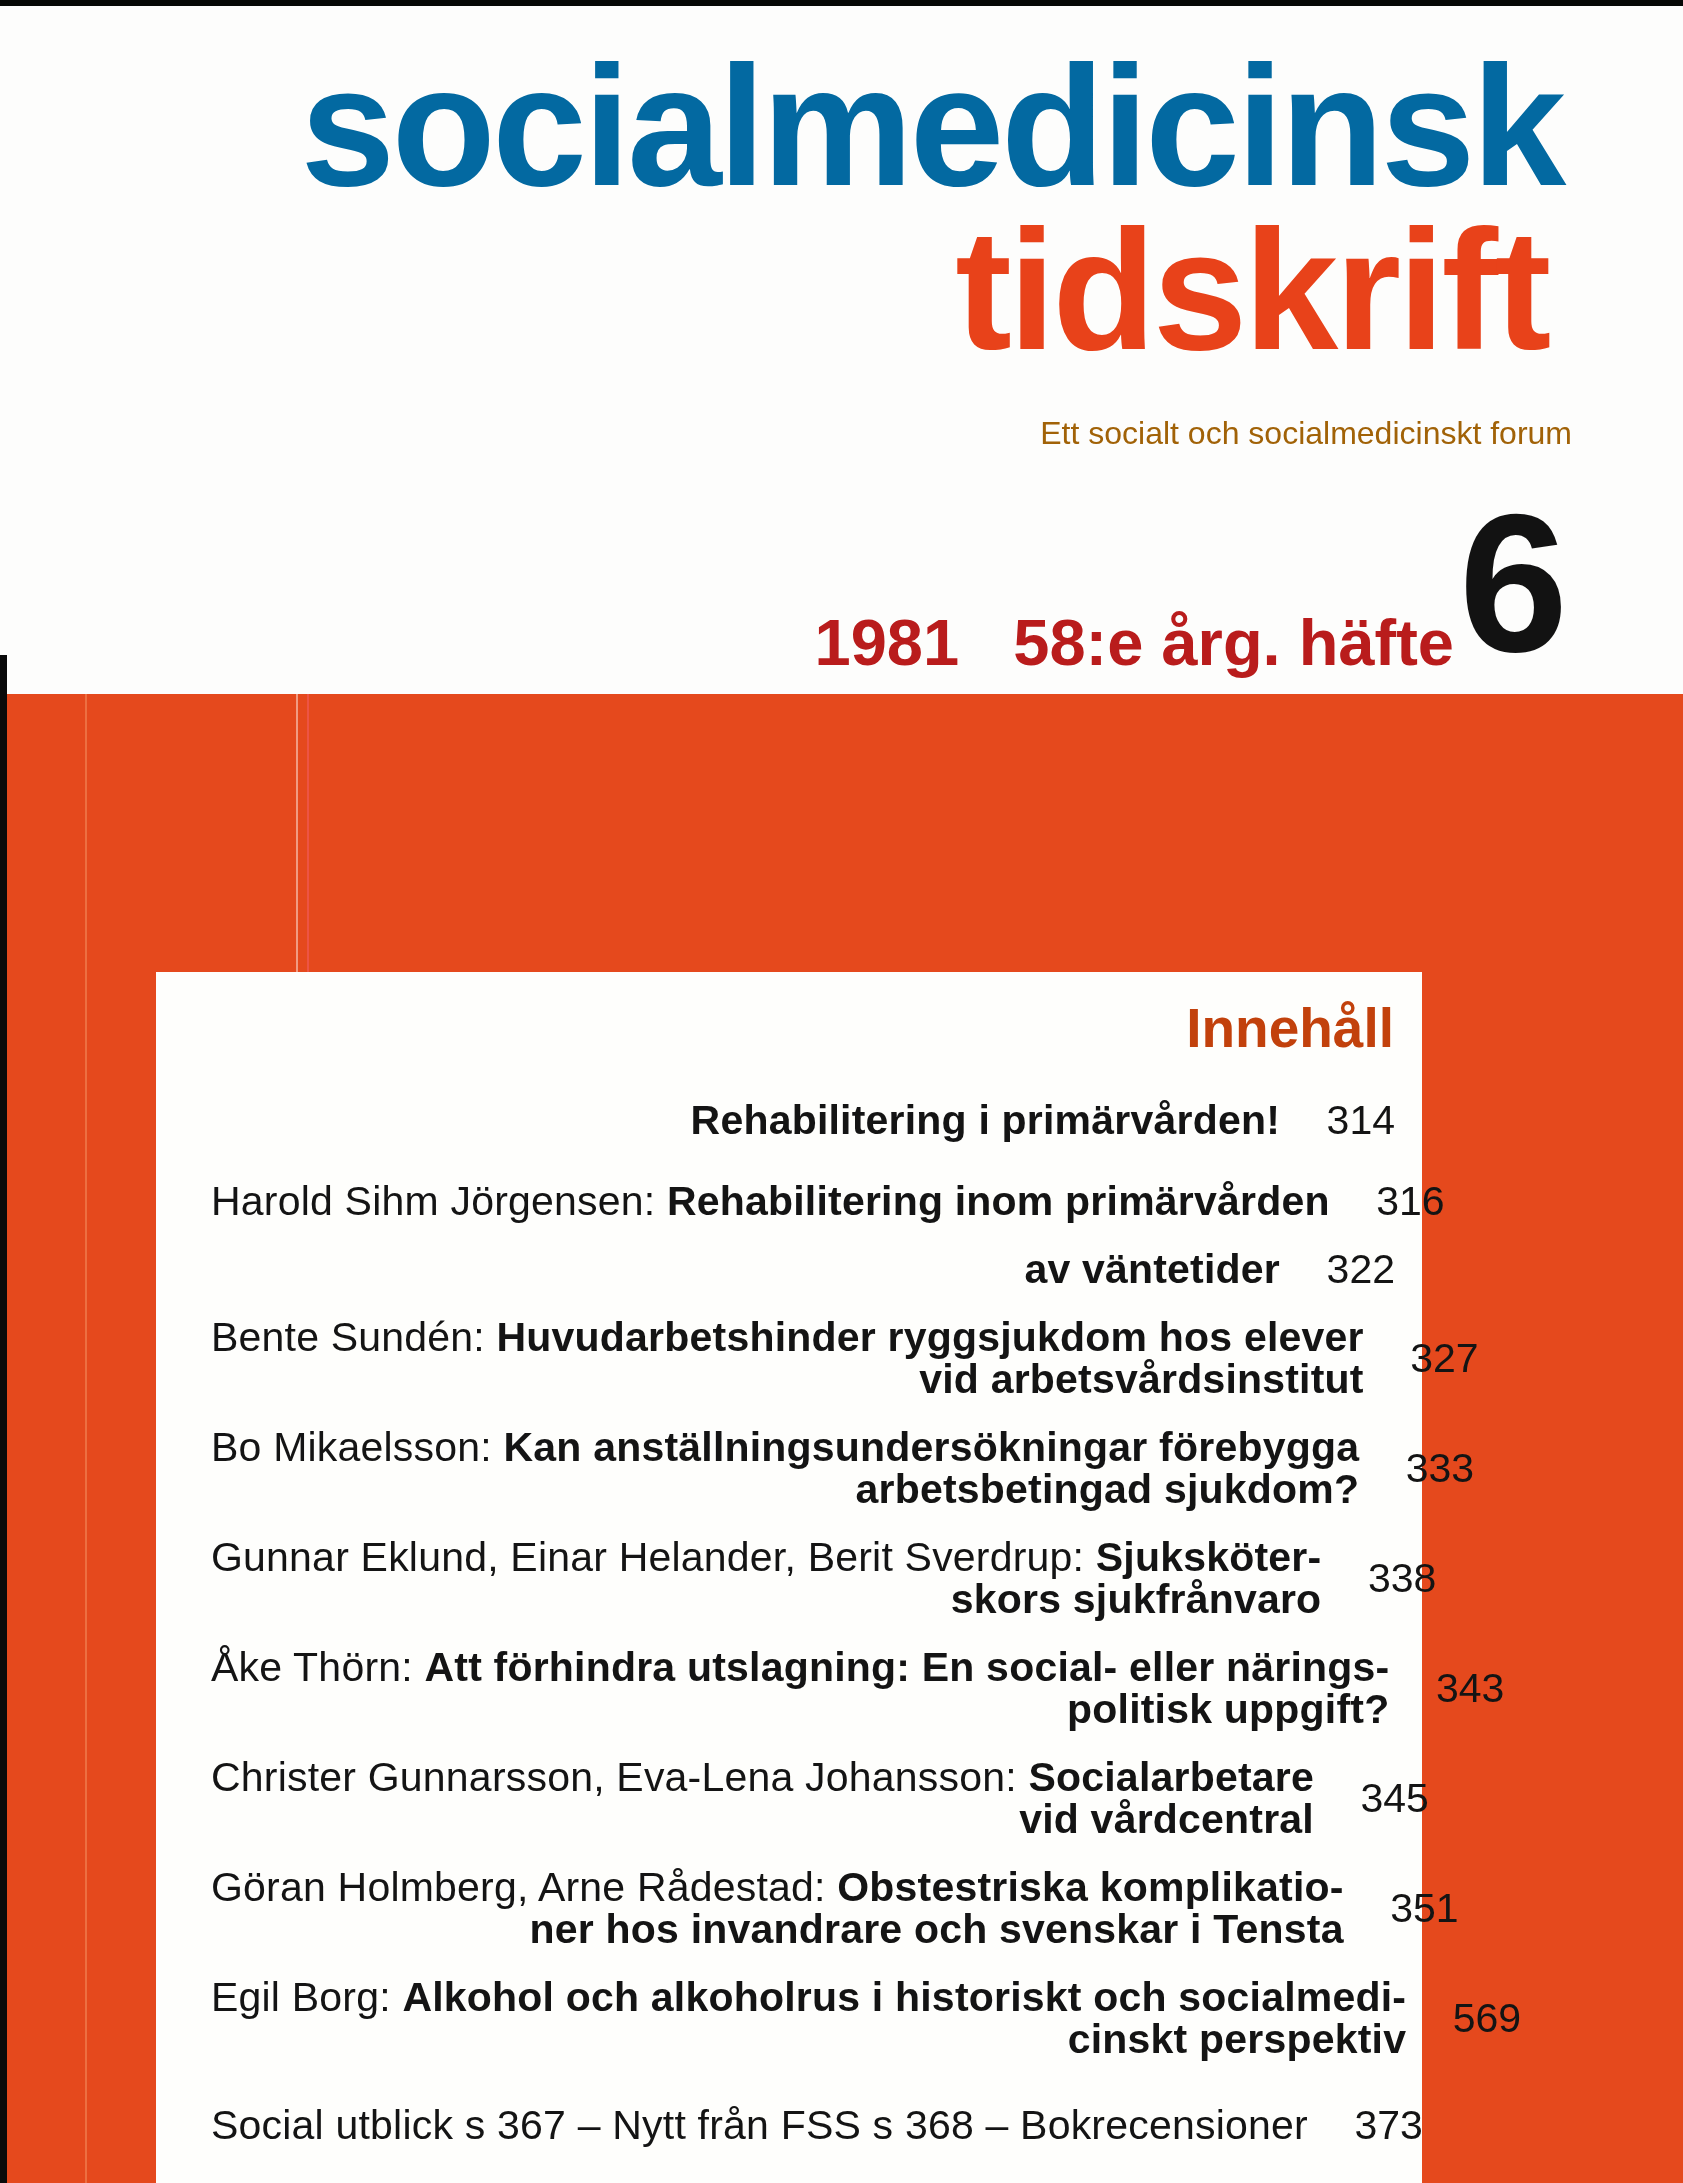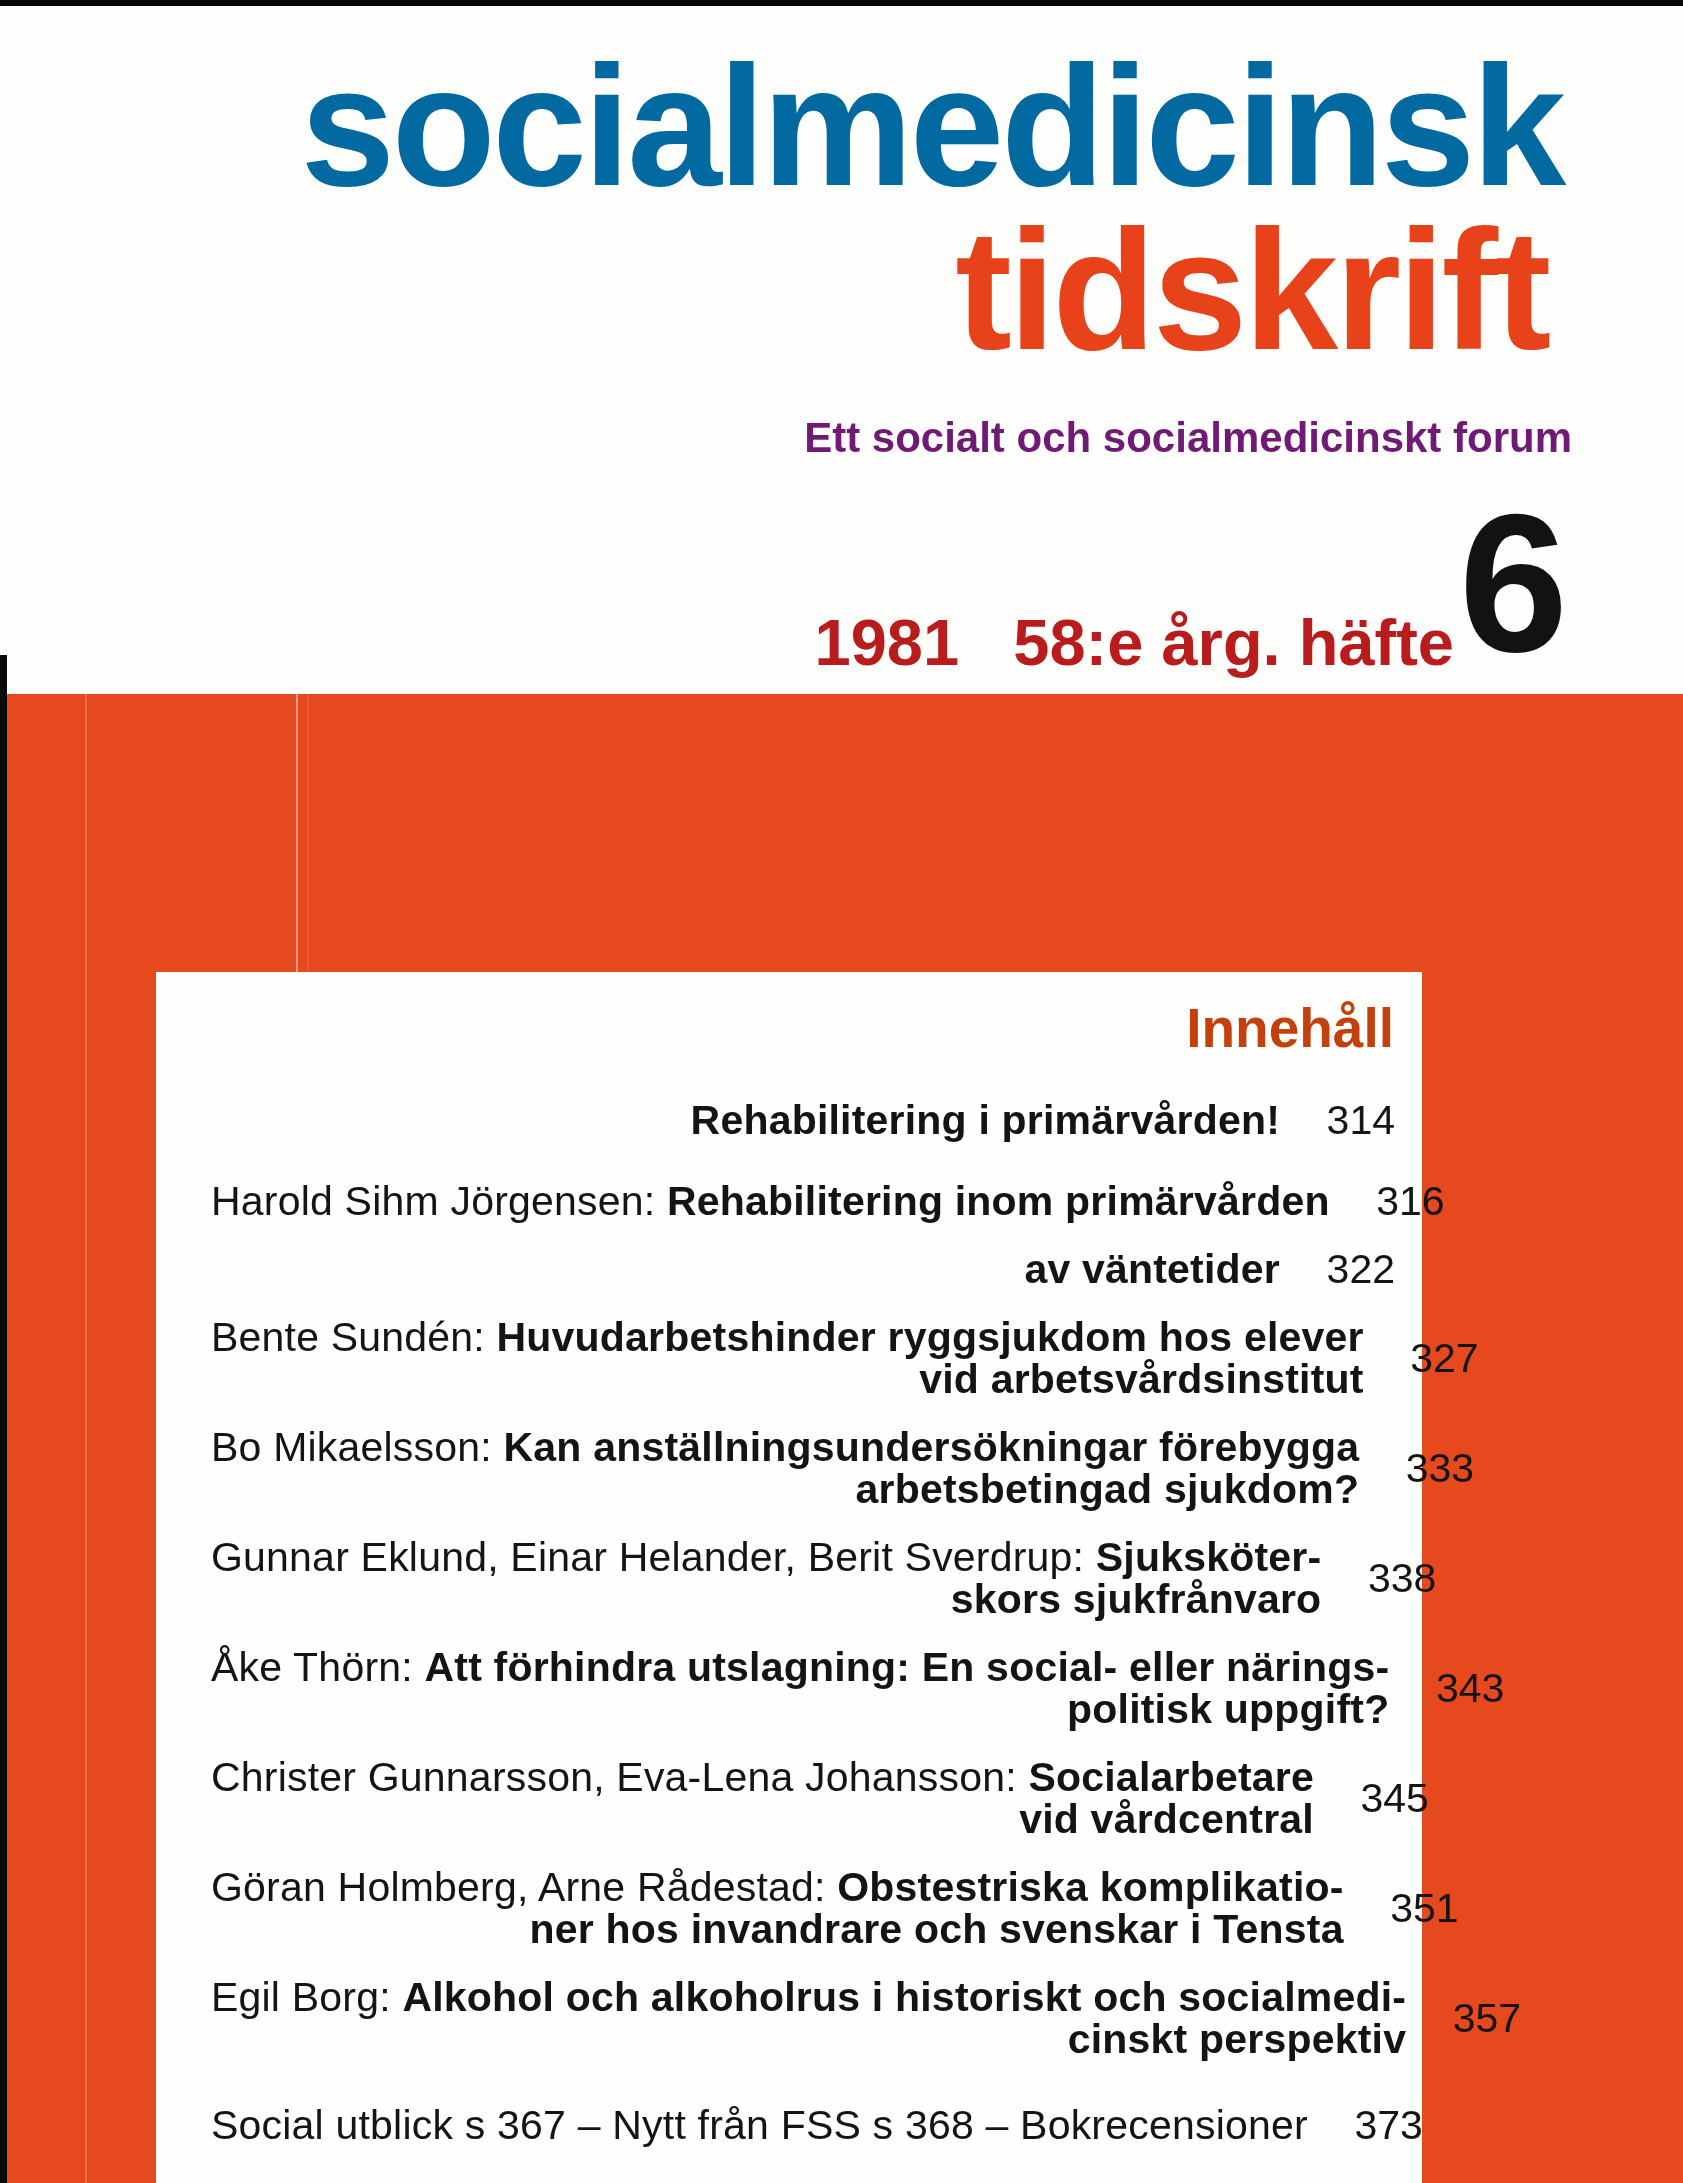--- a/index.html
+++ b/index.html
@@ -44,24 +44,24 @@
     font-size: 170px;
     line-height: 1;
     letter-spacing: -0.02em;
     white-space: nowrap;
   }
   .logo-line1 { top: 41px; right: 121px; }
   .logo-line2 { top: 205px; right: 136px; }
   .subtitle {
     position: absolute;
     top: 417px; right: 112px;
-    font-size: 42px;
-    font-weight: bold;
-    line-height: 1;
-    color: #701a75;
+    font-size: 32px;
+    font-weight: normal;
+    line-height: 1;
+    color: #a16207;
     white-space: nowrap;
   }
   .issue-line {
     position: absolute;
     top: 610px; right: 230px;
     font-size: 65px;
     font-weight: bold;
     line-height: 1;
     color: #b91c1c;
     white-space: pre;
@@ -210,21 +210,21 @@
             <div class="entry-line"><span class="authors">Göran Holmberg, Arne Rådestad: </span><span class="title">Obstestriska komplikatio-</span></div>
             <div class="entry-line"><span class="title">ner hos invandrare och svenskar i Tensta</span></div>
           </div>
           <div class="page-num">351</div>
         </div>
         <div class="toc-entry">
           <div class="entry-lines">
             <div class="entry-line"><span class="authors">Egil Borg: </span><span class="title">Alkohol och alkoholrus i historiskt och socialmedi-</span></div>
             <div class="entry-line"><span class="title">cinskt perspektiv</span></div>
           </div>
-          <div class="page-num">357</div>
+          <div class="page-num">569</div>
         </div>
         <div class="toc-entry footer-entry">
           <div class="entry-lines">
             <div class="entry-line"><span class="authors">Social utblick s 367 – Nytt från FSS s 368 – Bokrecensioner</span></div>
           </div>
           <div class="page-num">373</div>
         </div>
       </div>
   </div>
 

